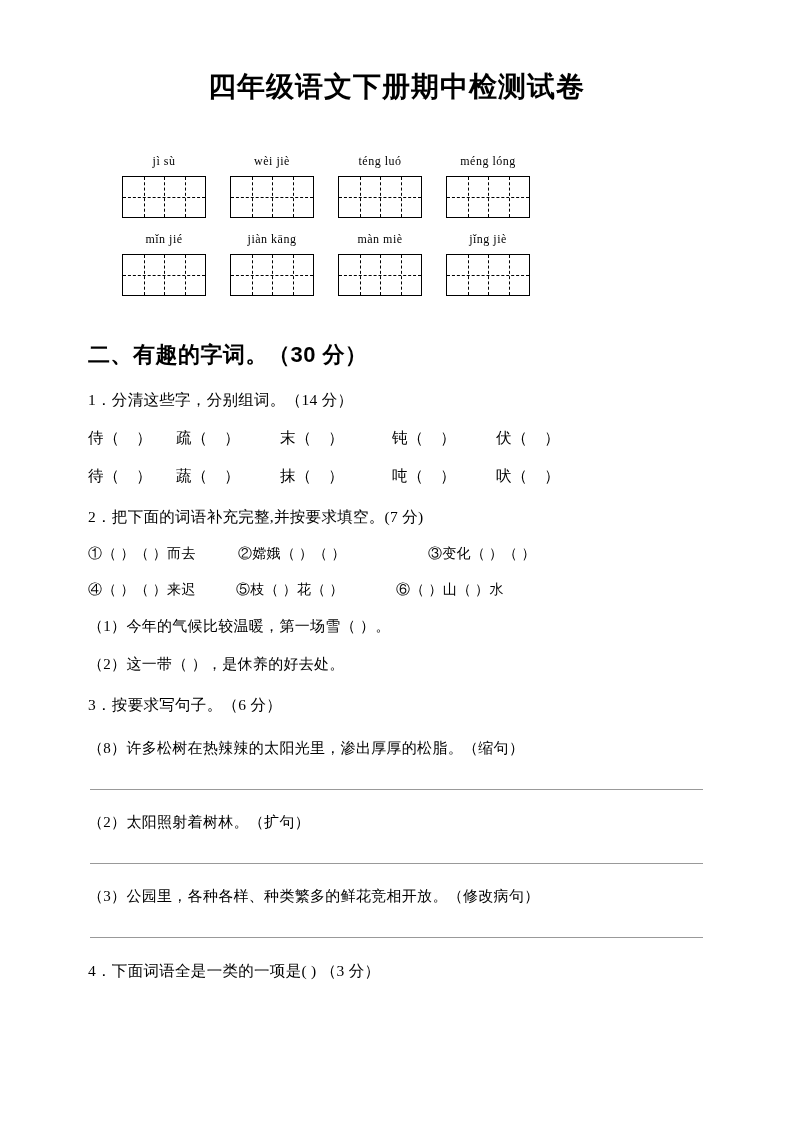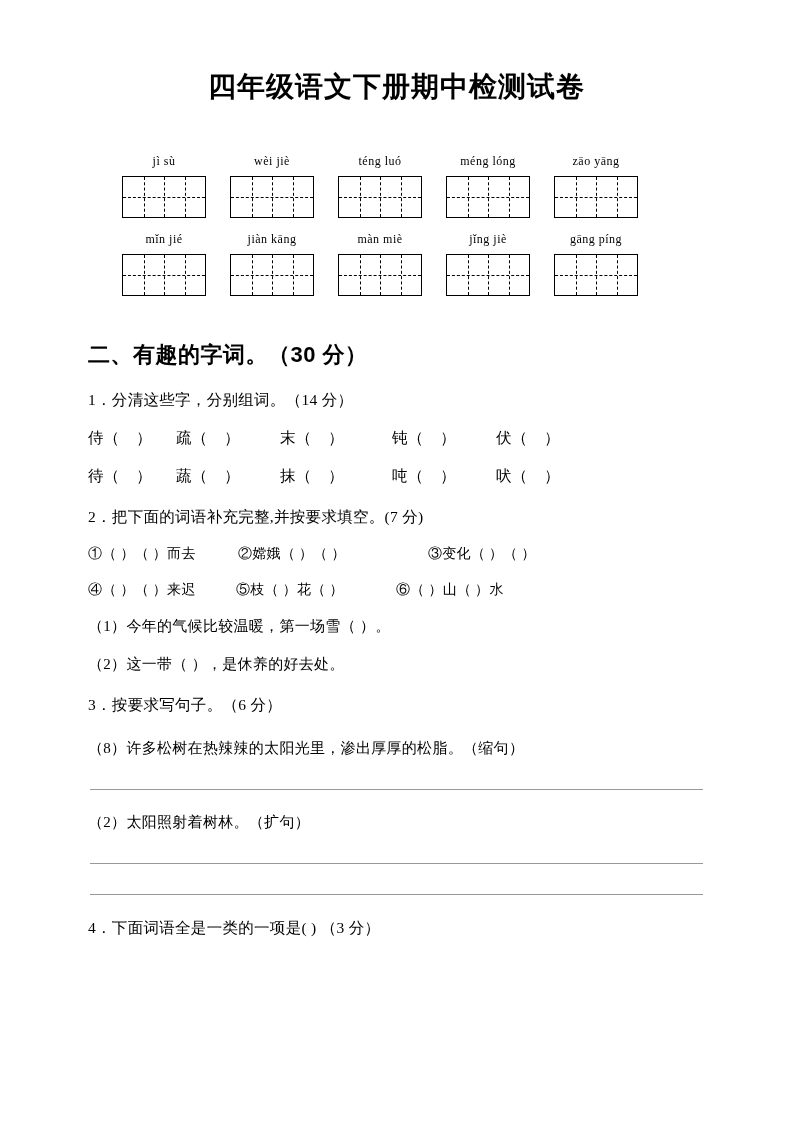--- a/index.html
+++ b/index.html
@@ -188,29 +188,20 @@
       </div>
       <div class="grid-cell-wrap">
         <div class="pinyin">méng lóng</div>
         <div class="tianzi">
           <div class="vline"></div>
           <div class="hline"></div>
           <div class="vq1"></div>
           <div class="vq2"></div>
         </div>
       </div>
-      <div class="grid-cell-wrap">
-        <div class="pinyin">zāo yāng</div>
-        <div class="tianzi">
-          <div class="vline"></div>
-          <div class="hline"></div>
-          <div class="vq1"></div>
-          <div class="vq2"></div>
-        </div>
-      </div>
     </div>
 
     <div class="grid-row row2-gap">
       <div class="grid-cell-wrap">
         <div class="pinyin">mǐn jié</div>
         <div class="tianzi">
           <div class="vline"></div>
           <div class="hline"></div>
           <div class="vq1"></div>
           <div class="vq2"></div>
@@ -229,29 +220,20 @@
         <div class="pinyin">màn miè</div>
         <div class="tianzi">
           <div class="vline"></div>
           <div class="hline"></div>
           <div class="vq1"></div>
           <div class="vq2"></div>
         </div>
       </div>
       <div class="grid-cell-wrap">
         <div class="pinyin">jǐng jiè</div>
-        <div class="tianzi">
-          <div class="vline"></div>
-          <div class="hline"></div>
-          <div class="vq1"></div>
-          <div class="vq2"></div>
-        </div>
-      </div>
-      <div class="grid-cell-wrap">
-        <div class="pinyin">gāng píng</div>
         <div class="tianzi">
           <div class="vline"></div>
           <div class="hline"></div>
           <div class="vq1"></div>
           <div class="vq2"></div>
         </div>
       </div>
     </div>
 
   </div>
@@ -294,17 +276,18 @@
   <div class="sub">（2）这一带（        ），是休养的好去处。</div>
 
   <div class="q">3．按要求写句子。（6 分）</div>
 
   <div class="sub q-writing">（8）许多松树在热辣辣的太阳光里，渗出厚厚的松脂。（缩句）</div>
   <div class="answer-line"></div>
 
   <div class="sub q-writing">（2）太阳照射着树林。（扩句）</div>
   <div class="answer-line"></div>
 
+  <div class="sub q-writing">（3）公园里，各种各样、种类繁多的鲜花竞相开放。（修改病句）</div>
   <div class="answer-line"></div>
 
   <div class="q q-writing">4．下面词语全是一类的一项是(        ) （3 分）</div>
 
 </div>
 
 </body></html>

